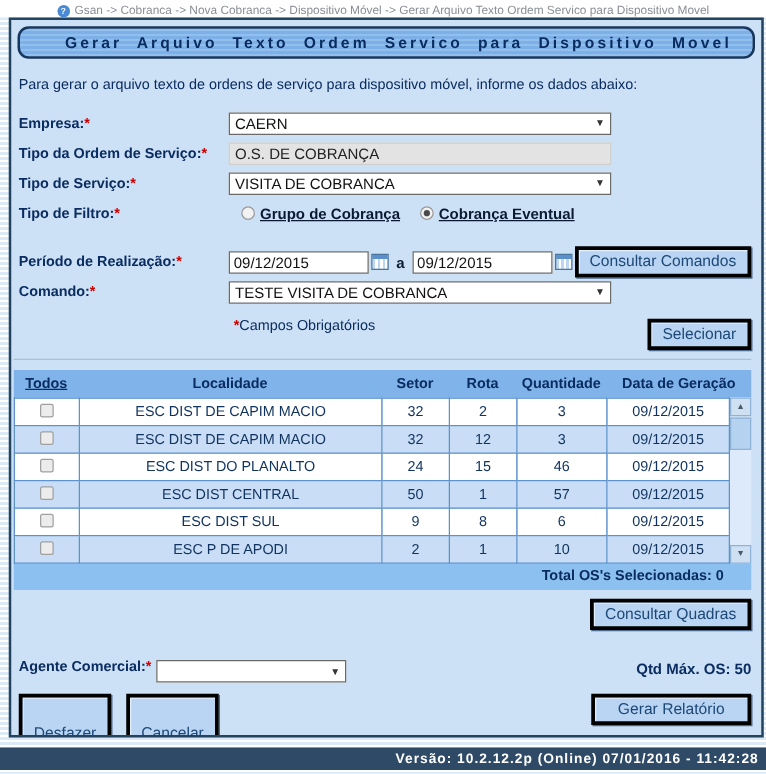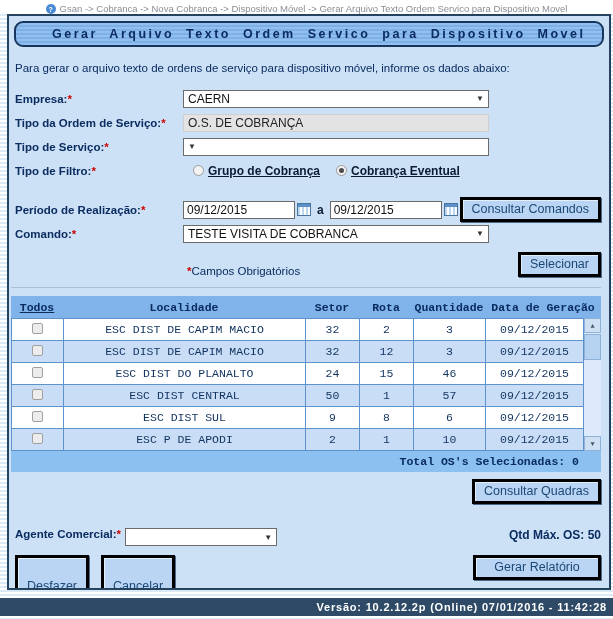--- a/index.html
+++ b/index.html
@@ -68,27 +68,27 @@
       repeating-linear-gradient(90deg,#bcd7ef 0 2px,#ffffff 2px 4px);
     cursor:pointer;flex:0 0 auto;
   }
   .a-sep{font-weight:bold;font-size:12px;color:#0a1a33;margin:0 6px;}
   .btn{
     font-family:"Liberation Sans",sans-serif;font-size:12.5px;color:#1d4876;
     background:#b9d5f3;border:3px solid #000000;
     box-shadow:inset 1px 1px 0 #e3eefb,1px 1px 0 #49688c;
     padding:2px 9px 3px;cursor:pointer;white-space:nowrap;
   }
-  .note-row{display:flex;align-items:flex-end;margin:12px 0 0 6px;height:22px;}
+  .note-row{display:flex;align-items:flex-start;margin:12px 0 0 6px;height:22px;}
   .note-spacer{width:172px;flex:0 0 172px;}
   .required-note{font-size:11.5px;color:#0a2c60;}
   .note-row .btn{margin-left:auto;margin-right:8px;}
   .sep-line{margin:10px 8px 0 2px;height:1px;background:#aac0d8;}
   
-  .table-wrap{margin:8px 8px 0 2px;width:590px;font-family:Liberation Mono, monospace;}
+  .table-wrap{margin:8px 8px 0 2px;width:590px;}
   .t-header{display:flex;height:22px;background:#7fb3ea;align-items:center;
     font-size:11.5px;font-weight:bold;color:#0a2c60;}
   .t-header .hc{text-align:center;box-sizing:border-box;}
   .hc-todos{width:52px;}
   .hc-loc{width:242px;}
   .hc-setor{width:54px;}
   .hc-rota{width:54px;}
   .hc-qtd{width:72px;}
   .hc-data{flex:1;}
   .link{text-decoration:underline;cursor:pointer;}
@@ -155,20 +155,21 @@
     <div class="frow">
       <div class="flabel"><span>Tipo da Ordem de Serviço:</span><span class="req">*</span></div>
       <div class="ro-field">
         <span>O.S. DE COBRANÇA</span>
       </div>
     </div>
 
     <div class="frow">
       <div class="flabel"><span>Tipo de Serviço:</span><span class="req">*</span></div>
       <div class="sel">
+        <span>VISITA DE COBRANCA</span>
         <span class="arrow">▼</span>
       </div>
     </div>
 
     <div class="frow">
       <div class="flabel"><span>Tipo de Filtro:</span><span class="req">*</span></div>
       <div class="radio-group">
         <span class="radio-opt">
           <span class="radio"></span>
           <span>Grupo de Cobrança</span>

